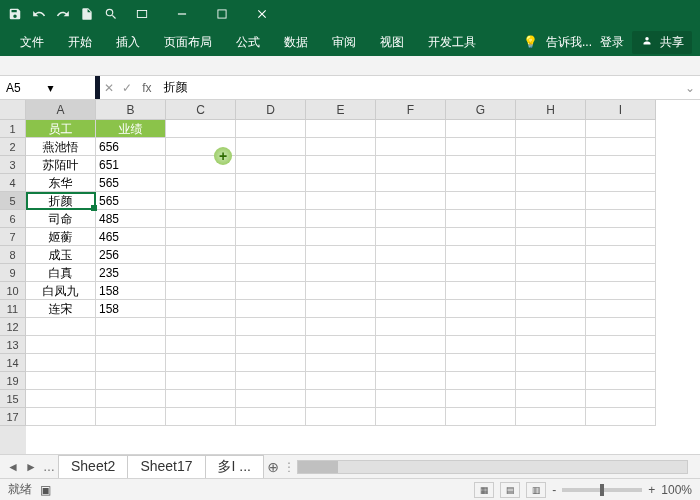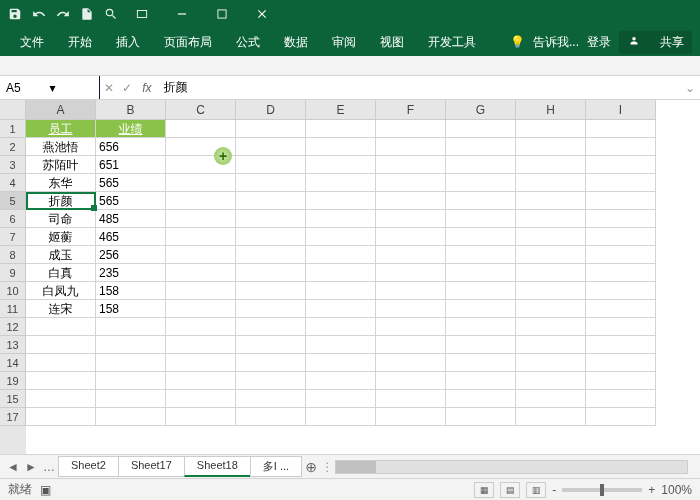--- a/index.html
+++ b/index.html
@@ -6,50 +6,50 @@
 body{background:#fff;width:700px;height:500px;overflow:hidden;display:flex;flex-direction:column}
 .titlebar{background:#0c6339;height:28px;display:flex;align-items:center;color:#fff;padding:0 4px}
 .titlebar .qat{display:flex;gap:2px;align-items:center}
 .titlebar .qat .qbtn{width:22px;height:22px;display:flex;align-items:center;justify-content:center;color:#fff;opacity:.9}
 .titlebar .title{flex:1;text-align:center;font-size:12px}
 .titlebar .wbtns{display:flex}
 .titlebar .wbtns .wb{width:40px;height:28px;display:flex;align-items:center;justify-content:center}
 .ribbon-tabs{background:#0c6339;height:28px;display:flex;align-items:center;color:#fff;padding:0 8px;gap:0}
 .ribbon-tabs .tab{padding:0 12px;height:28px;display:flex;align-items:center;cursor:pointer}
 .ribbon-tabs .right{margin-left:auto;display:flex;align-items:center;gap:8px}
-.ribbon-tabs .sharebtn{background:#0a5530;padding:3px 8px;border-radius:2px;display:flex;align-items:center;gap:19px}
+.ribbon-tabs .sharebtn{background:#0a5530;padding:3px 8px;border-radius:2px;display:flex;align-items:center;gap:6px}
 .ribbon-body{background:#f3f3f3;height:20px;border-bottom:1px solid #d4d4d4}
 .namebox-row{height:24px;display:flex;align-items:center;border-bottom:1px solid #d4d4d4;background:#fff}
-.namebox{width:100px;border-right:1px solid #0f172a;padding:0 6px;display:flex;align-items:center;height:100%}
+.namebox{width:100px;border-right:5px solid #0f172a;padding:0 6px;display:flex;align-items:center;height:100%}
 .namebox span{flex:1}
 .fx-btns{display:flex;align-items:center;padding:0 4px;gap:8px;color:#999}
-.fx-label{padding:0 6px;font-style:italic;color:#666}
+.fx-label{padding:0 6px;color:#666}
 .formula-input{flex:1;padding:0 6px;border:none;outline:none;height:100%}
 .fb-expand{width:20px;text-align:center;color:#999}
 .grid-area{flex:1;display:flex;overflow:hidden;position:relative}
 .corner{width:26px;height:20px;background:#e6e6e6;border-right:1px solid #ccc;border-bottom:1px solid #ccc}
 .colheads{display:flex;height:20px}
 .colheads .ch{width:70px;background:#e6e6e6;border-right:1px solid #ccc;border-bottom:1px solid #ccc;text-align:center;line-height:20px;color:#444}
 .colheads .ch.sel{background:#d2d2d2}
 .gridbody{display:flex;flex:1;overflow:hidden}
 .rowheads{width:26px;background:#e6e6e6}
 .rowheads .rh{height:18px;border-right:1px solid #ccc;border-bottom:1px solid #ccc;text-align:center;line-height:18px;color:#444;font-size:11px}
 .rowheads .rh.sel{background:#d2d2d2}
 .cells{position:relative;flex:1}
 .row{display:flex;height:18px}
 .cell{width:70px;height:18px;border-right:1px solid #d4d4d4;border-bottom:1px solid #d4d4d4;padding:0 3px;line-height:18px;overflow:hidden;white-space:nowrap}
-.cell.hdr{background:#8bc34a;color:#fff;text-align:center;text-decoration:underline}
+.cell.hdr{background:#8bc34a;color:#fff;text-align:center;}
 .cell.txt{text-align:center}
 .cell.num{}
 .selbox{position:absolute;border:2px solid #107c41;pointer-events:none}
 .selhandle{position:absolute;width:6px;height:6px;background:#107c41;right:-3px;bottom:-3px}
 .cursor-plus{position:absolute;width:18px;height:18px;border-radius:50%;background:radial-gradient(circle,#cde8b5,#8bc34a);display:flex;align-items:center;justify-content:center;color:#2e6b00;font-weight:bold;font-size:14px}
 .sheettabs{height:24px;background:#f3f3f3;border-top:1px solid #d4d4d4;display:flex;align-items:center;padding:0 4px}
 .sheettabs .navbtn{width:18px;text-align:center;color:#666}
-.sheettabs .stab{padding:2px 12px;border:1px solid #ccc;background:#fff;margin-right:-1px;font-size:11px;color:#333}
+.sheettabs .stab{padding:2px 12px;border:1px solid #ccc;background:#fff;margin-right:-1px;font-size:14px;color:#333}
 .sheettabs .stab.active{border-bottom:2px solid #107c41;background:#fff}
 .sheettabs .addbtn{width:20px;text-align:center;color:#666;font-size:14px}
 .sheettabs .hscroll{flex:1;margin:0 8px;height:14px;background:#e0e0e0;border:1px solid #ccc;position:relative}
 .sheettabs .hscroll .thumb{position:absolute;left:0;width:40px;height:100%;background:#c0c0c0}
 .statusbar{height:22px;background:#f3f3f3;border-top:1px solid #d4d4d4;display:flex;align-items:center;padding:0 8px;color:#555;font-size:11px}
 .statusbar .right{margin-left:auto;display:flex;align-items:center;gap:6px}
 .statusbar .vbtn{width:20px;height:16px;border:1px solid #ccc;display:flex;align-items:center;justify-content:center;font-size:9px}
 .statusbar .zoomslider{width:80px;height:4px;background:#ccc;position:relative}
 .statusbar .zoomslider .zt{position:absolute;left:38px;top:-4px;width:4px;height:12px;background:#666}
 svg{width:14px;height:14px;fill:currentColor}
@@ -381,21 +381,20 @@
   </div>
 </div>
 
 <div class="sheettabs">
   <div class="navbtn">◄</div>
   <div class="navbtn">►</div>
   <div class="navbtn">…</div>
   <div id="stabs" style="display:flex">
       <div class="stab">Sheet2</div>
       <div class="stab">Sheet17</div>
-      <div class="stab active">Sheet18</div>
       <div class="stab">多I ...</div>
     </div>
   <div class="addbtn">⊕</div>
   <div style="width:6px;color:#999">⋮</div>
   <div class="hscroll">
       <div class="thumb"></div>
     </div>
 </div>
 
 <div class="statusbar">

